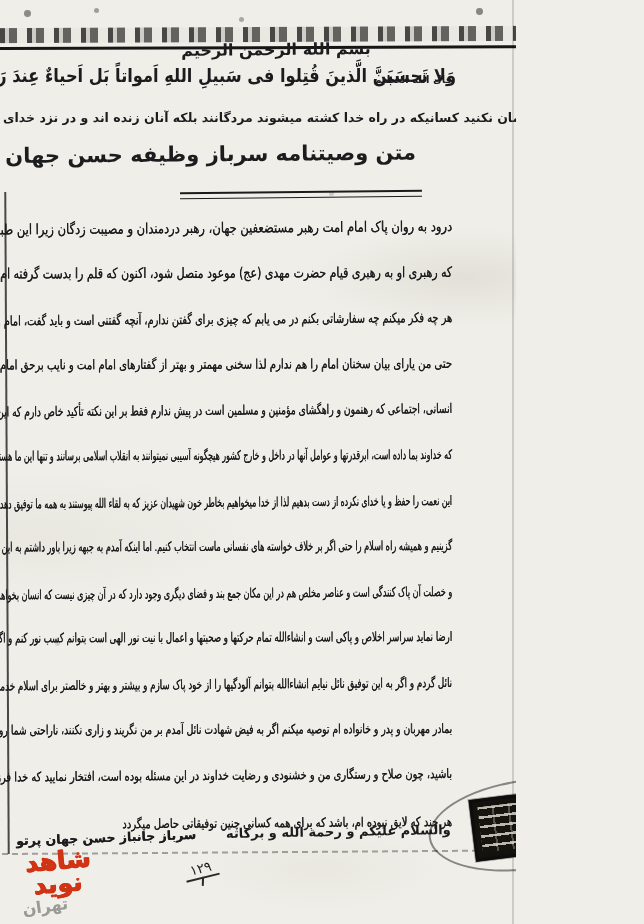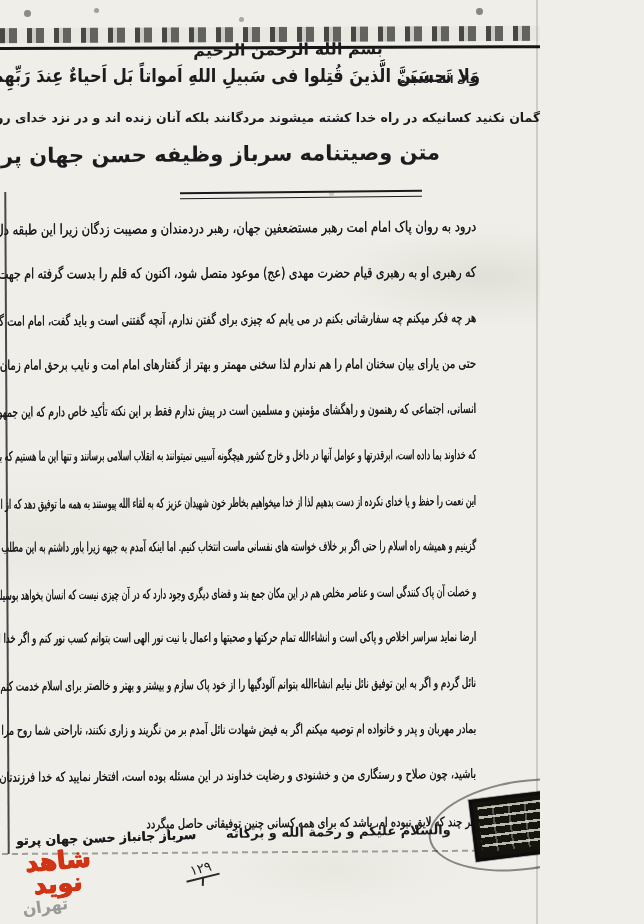--- a/index.html
+++ b/index.html
@@ -6,21 +6,20 @@
   .page{
     position:relative;width:516px;height:924px;overflow:hidden;
     background-color:#efeee8;
     background-image:
       radial-gradient(ellipse 220px 70px at 90% 30%, rgba(214,212,203,.55), transparent 70%),
       radial-gradient(ellipse 320px 90px at 8% 58%, rgba(224,222,214,.45), transparent 70%),
       radial-gradient(ellipse 180px 60px at 62% 94%, rgba(226,224,216,.5), transparent 70%);
     direction:rtl;
     font-family:"DejaVu Sans", sans-serif;
     color:#1c1c1e;
-    padding-left:24px;
   }
   .abs{position:absolute;}
   
   .outer-strip{left:592px;top:0;right:0;bottom:0;background:rgba(249,248,244,.65);}
   .band{top:27px;left:0;right:0;height:15px;opacity:.88;transform:rotate(-.25deg);filter:blur(.4px);
     background:repeating-linear-gradient(90deg, rgba(15,15,15,.85) 0 5px, rgba(90,90,90,.25) 5px 9px, rgba(10,10,10,.7) 9px 17px, rgba(205,205,198,.2) 17px 27px);}
   .specks{left:0;top:0;width:3px;height:3px;border-radius:50%;background:transparent;
     box-shadow:26px 12px 0 2px rgba(40,40,40,.5), 95px 9px 0 1px rgba(40,40,40,.4),
       240px 18px 0 1px rgba(60,60,60,.4), 478px 10px 0 2px rgba(30,30,30,.5),
       600px 16px 0 3px rgba(20,20,20,.6), 628px 7px 0 2px rgba(20,20,20,.5),

